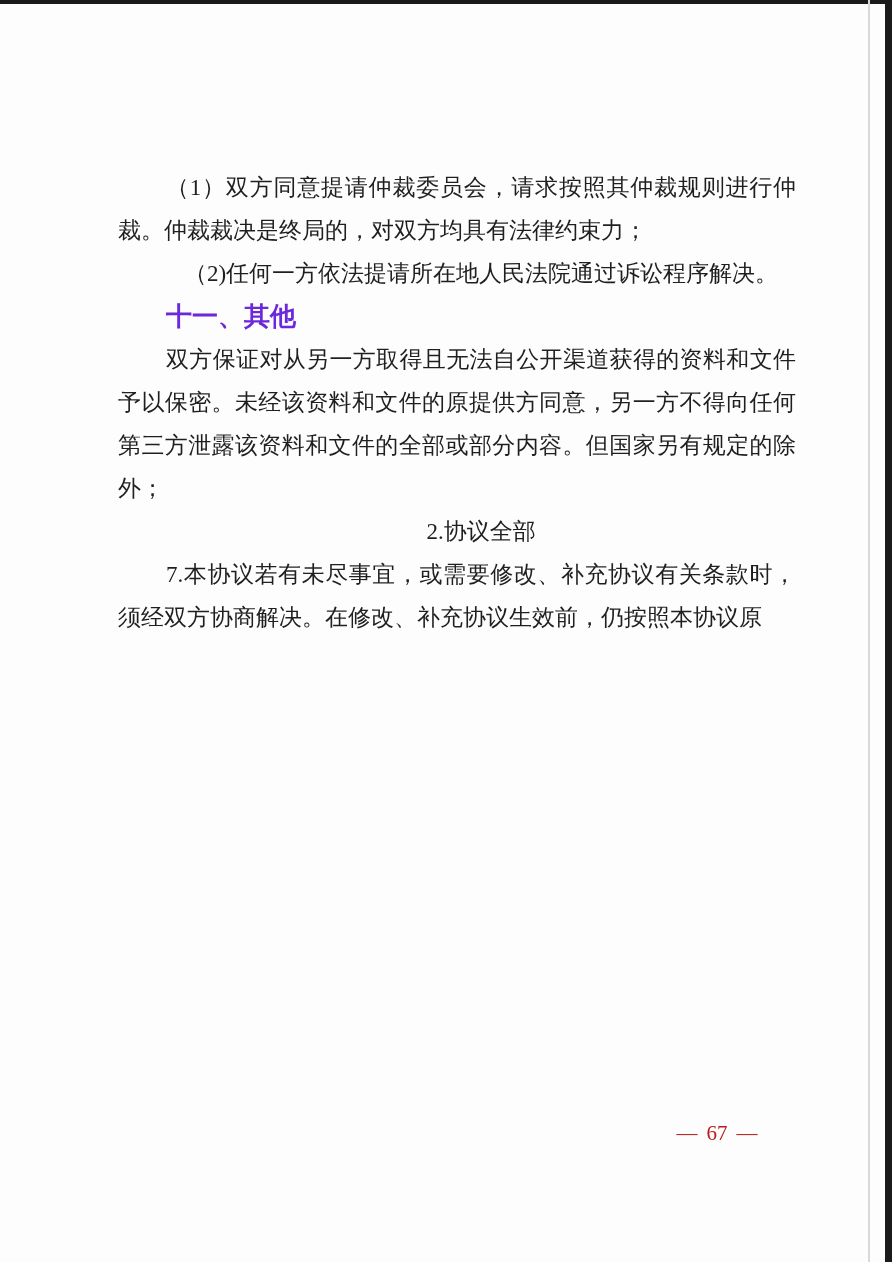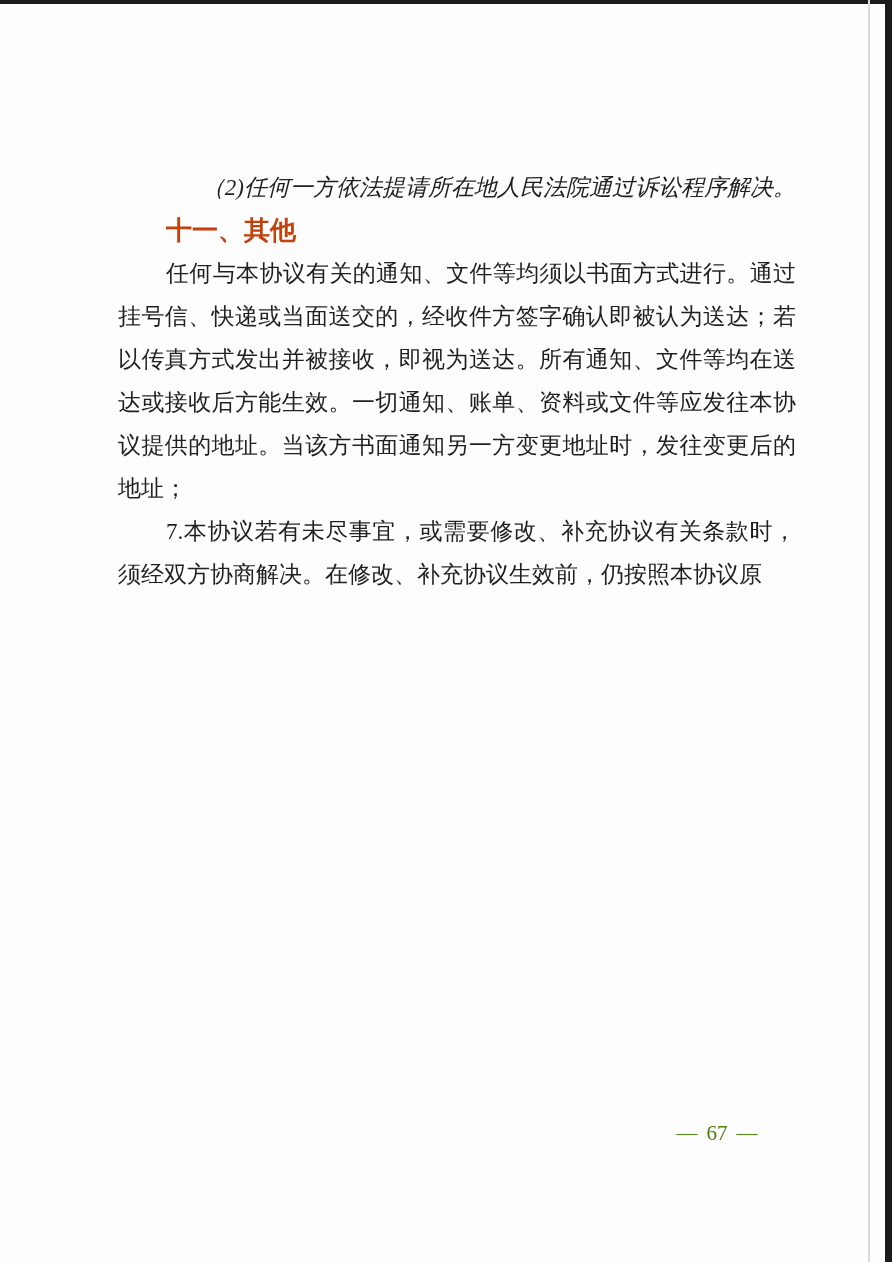--- a/index.html
+++ b/index.html
@@ -35,54 +35,55 @@
     color: #1f1f1f;
     font-size: 23px;
     line-height: 43px;
   }
   .para {
     margin: 0;
     text-align: justify;
     text-indent: 48px;
   }
   .para.short {
-    text-align: right;
-    font-style: italic;
+    text-align: center;
   }
   .heading {
     margin: 0;
     text-indent: 48px;
     font-weight: bold;
     font-size: 26px;
-    color: #c2410c;
+    color: #6d28d9;
     font-family: "Liberation Sans", "DejaVu Sans", sans-serif;
   }
   .footer {
     position: absolute;
     left: 652px;
     top: 1118px;
     width: 130px;
     text-align: center;
     font-size: 21px;
     line-height: 30px;
-    color: #4d7c0f;
+    color: #b91c1c;
     font-family: "Liberation Serif", "DejaVu Serif", serif;
     white-space: nowrap;
   }
   .footer .num { margin: 0 9px; }
 </style>
 </head>
 <body>
 
 <div class="edge-top"></div>
 <div class="scan-line"></div>
 <div class="edge-right"></div>
 
 <div class="content">
+  <p class="para">（1）双方同意提请仲裁委员会，请求按照其仲裁规则进行仲裁。仲裁裁决是终局的，对双方均具有法律约束力；</p>
   <p class="para short">（2)任何一方依法提请所在地人民法院通过诉讼程序解决。</p>
   <p class="heading">十一、其他</p>
-  <p class="para">任何与本协议有关的通知、文件等均须以书面方式进行。通过挂号信、快递或当面送交的，经收件方签字确认即被认为送达；若以传真方式发出并被接收，即视为送达。所有通知、文件等均在送达或接收后方能生效。一切通知、账单、资料或文件等应发往本协议提供的地址。当该方书面通知另一方变更地址时，发往变更后的地址；</p>
+  <p class="para">双方保证对从另一方取得且无法自公开渠道获得的资料和文件予以保密。未经该资料和文件的原提供方同意，另一方不得向任何第三方泄露该资料和文件的全部或部分内容。但国家另有规定的除外；</p>
+  <p class="para short">2.协议全部</p>
   <p class="para">7.本协议若有未尽事宜，或需要修改、补充协议有关条款时，须经双方协商解决。在修改、补充协议生效前，仍按照本协议原</p>
 </div>
 
 <div class="footer">
   <span>—</span><span class="num">67</span><span>—</span>
 </div>
 
 </body></html>

